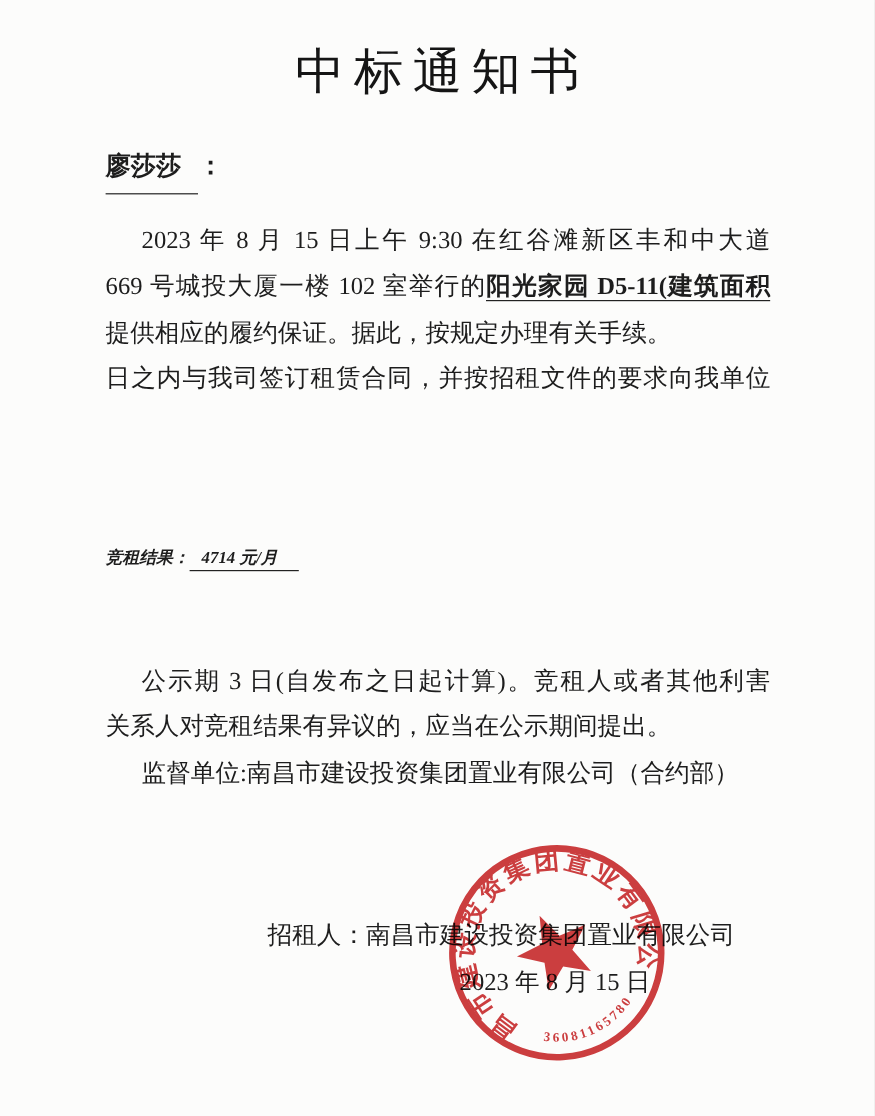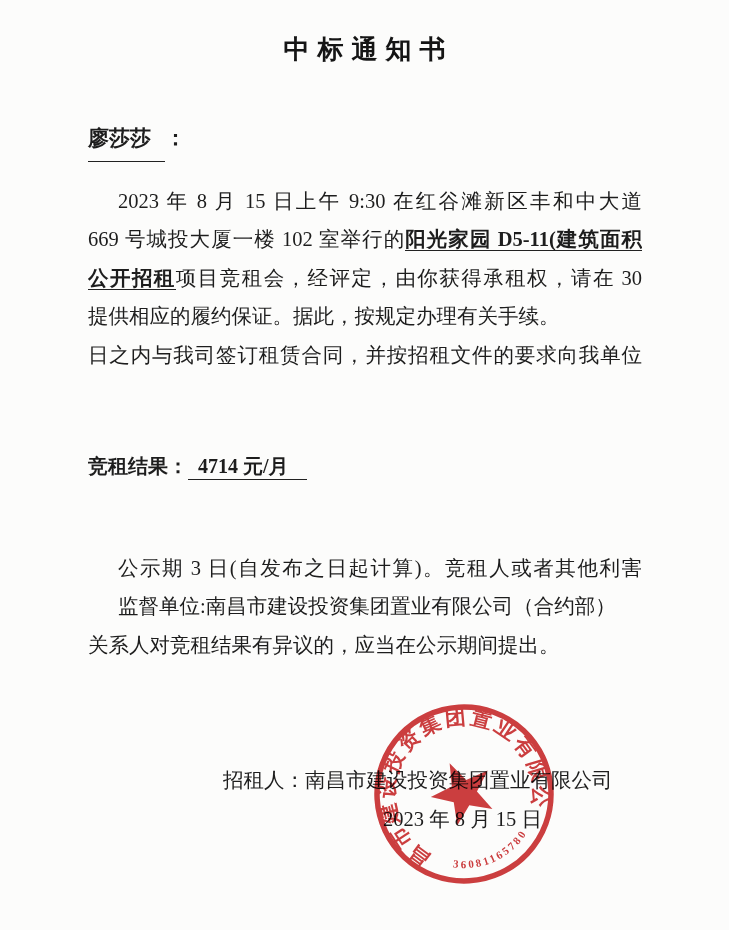--- a/index.html
+++ b/index.html
@@ -9,21 +9,21 @@
     margin:0 auto;
     background:#fcfcfb;
     font-family:"Liberation Serif","DejaVu Serif",serif;
     color:#1d1d1d;
     overflow:hidden;
     box-shadow:0 0 4px rgba(0,0,0,.15);
   }
   .title{
     position:absolute;top:32px;left:0;width:100%;
     margin:0;text-align:center;
-    font-size:26px;font-weight:bold;
+    font-size:41px;font-weight:normal;
     letter-spacing:8px;text-indent:8px;
     color:#151515;
   }
   .addressee{
     position:absolute;left:88px;top:124px;
     font-size:21px;font-weight:bold;
   }
   .u{border-bottom:1.6px solid #222;}
   .b{font-weight:bold;}
   .name-u{padding-right:14px;padding-bottom:11px;}
@@ -31,21 +31,21 @@
     position:absolute;left:88px;width:554px;
     font-size:20.5px;
   }
   .body1{top:170px;margin-top:12px;}
   .body2{top:529px;margin-top:20px;}
   .ln{height:38.4px;line-height:38.4px;overflow:hidden;white-space:normal;}
   .j{text-align:justify;text-align-last:justify;}
   .ind{text-indent:30px;}
   .result{
     position:absolute;left:88px;top:451px;
-    font-size:20px;line-height:30px;
+    font-size:14px;line-height:30px;font-style:italic;
   }
   .result .rv{padding:0 18px 2px 10px;font-weight:bold;}
   .lessor{
     position:absolute;left:223px;top:765px;
     font-size:20.5px;line-height:30px;
   }
   .dateline{
     position:absolute;left:383px;top:804px;
     font-size:20.5px;line-height:30px;
   }
@@ -70,33 +70,32 @@
 
   <h1 class="title">中标通知书</h1>
 
   <div class="addressee">
     <span class="u name-u">廖莎莎</span><span>：</span>
   </div>
 
   <div class="bodyblock body1">
     <div class="ln j ind"><span>2023 年 8 月 15 日上午 9:30 在红谷滩新区丰和中大道</span></div>
     <div class="ln j"><span>669 号城投大厦一楼 102 室举行的</span><span class="u b">阳光家园 D5-11(建筑面积</span></div>
-    <div class="ln j"><span class="u b">公开招租</span><span>项目竞租会，经评定，由你获得承租权，请在 30</span></div>
     <div class="ln"><span>提供相应的履约保证。据此，按规定办理有关手续。</span></div>
     <div class="ln j"><span>日之内与我司签订租赁合同，并按招租文件的要求向我单位</span></div>
   </div>
 
   <div class="result">
     <span class="b">竞租结果：</span><span class="u rv">4714 元/月</span>
   </div>
 
   <div class="bodyblock body2">
     <div class="ln j ind"><span>公示期 3 日(自发布之日起计算)。竞租人或者其他利害</span></div>
+    <div class="ln"><span>关系人对竞租结果有异议的，应当在公示期间提出。</span></div>
     <div class="ln ind"><span>监督单位:南昌市建设投资集团置业有限公司（合约部）</span></div>
-    <div class="ln"><span>关系人对竞租结果有异议的，应当在公示期间提出。</span></div>
   </div>
 
   <div class="lessor">招租人：南昌市建设投资集团置业有限公司</div>
   <div class="dateline">2023 年 8 月 15 日</div>
 
   <svg class="seal" viewBox="-106 -106 212 212" xmlns="http://www.w3.org/2000/svg" aria-hidden="true">
     <defs>
       <path id="arcTop" d="M -49.5,49.5 A 70,70 0 1 1 49.5,49.5" fill="none"></path>
       <path id="arcBottom" d="M -63,39 A 74,74 0 0 0 63,39" fill="none"></path>
     </defs>

